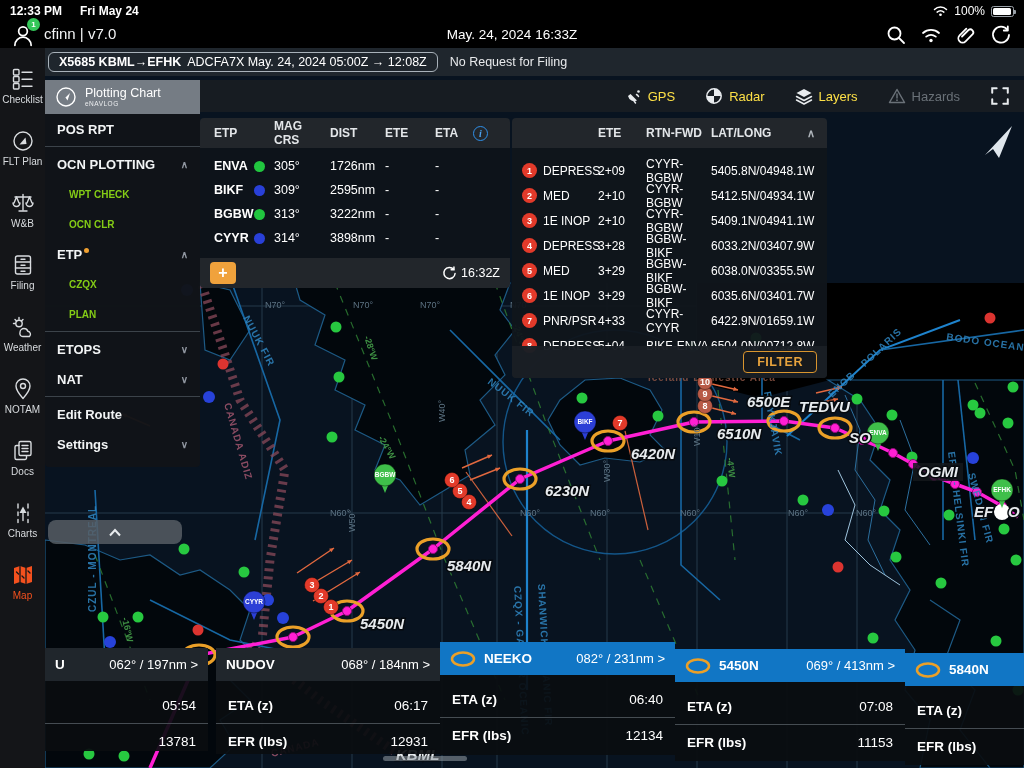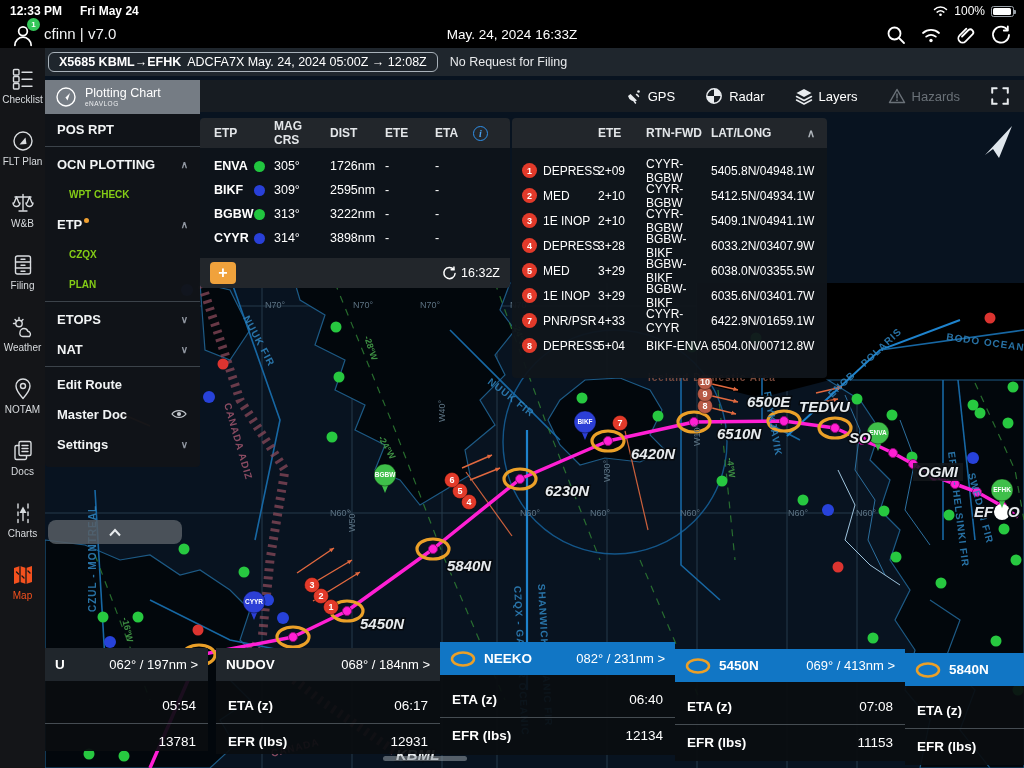--- a/index.html
+++ b/index.html
@@ -35,21 +35,21 @@
   #flight-bar{position:absolute;left:0;top:0;right:0;height:28px;background:#1f262d;display:flex;align-items:center;padding-left:3px;font-size:12.5px;}
   #flight-box{border:1px solid #a9b2ba;border-radius:6px;padding:2px 10px;display:flex;gap:6px;align-items:center;cursor:pointer;white-space:nowrap;}
   #flight-box b{font-weight:bold;}
   #flight-status{margin-left:12px;color:#e8eaec;}
 
   #map-area{position:absolute;left:0;top:28px;width:979px;height:692px;overflow:hidden;background:#071017;}
   #map-svg{position:absolute;left:0;top:0;}
 
   
   #map-toolbar{position:absolute;left:0;top:4px;right:0;height:32px;background:#171c22;display:flex;align-items:center;justify-content:flex-end;gap:30px;padding-right:14px;}
-  .tb-btn{display:flex;align-items:center;gap:6px;font-size:13px;color:#ffffff;cursor:pointer;}
+  .tb-btn{display:flex;align-items:center;gap:6px;font-size:13px;color:#fde047;cursor:pointer;}
   .tb-btn svg{stroke:#e8ebee;fill:none;stroke-width:1.5;stroke-linecap:round;stroke-linejoin:round;}
   .tb-btn.disabled{color:#6a7178;}
   .tb-btn.disabled svg{stroke:#6a7178;}
   #fullscreen-btn{width:20px;height:20px;cursor:pointer;}
   #fullscreen-btn svg{stroke:#e8ebee;fill:none;stroke-width:1.8;stroke-linecap:round;}
 
   
   #plot-header{position:absolute;left:0;top:4px;width:155px;height:34px;background:#757c84;display:flex;align-items:center;gap:8px;padding:0 10px;cursor:pointer;}
   #plot-title{font-size:12.5px;color:#fff;line-height:1.1;}
   #plot-sub{font-size:6.5px;color:#eceef0;letter-spacing:.5px;}
@@ -595,20 +595,23 @@
                 <span>POS RPT</span>
               </div>
               <div class="pn-div"></div>
               <div class="pn-item">
                 <span>OCN PLOTTING</span>
                 <span class="pn-chev">∧</span>
               </div>
               <div class="pn-item sub">
                 <span>WPT CHECK</span>
               </div>
+              <div class="pn-item sub">
+                <span>OCN CLR</span>
+              </div>
               <div class="pn-item">
                 <span>ETP</span>
                 <span class="odot"></span>
                 <span class="pn-chev">∧</span>
               </div>
               <div class="pn-item sub">
                 <span>CZQX</span>
               </div>
               <div class="pn-item sub">
                 <span>PLAN</span>
@@ -618,27 +621,20 @@
                 <span>ETOPS</span>
                 <span class="pn-chev">∨</span>
               </div>
               <div class="pn-item">
                 <span>NAT</span>
                 <span class="pn-chev">∨</span>
               </div>
               <div class="pn-div"></div>
               <div class="pn-item">
                 <span>Edit Route</span>
-              </div>
-              <div class="pn-item">
-                <span>Master Doc</span>
-                <span class="pn-eye"><svg width="18" height="14" viewBox="0 0 18 14">
-                    <path d="M2 7 C5 2.5 13 2.5 16 7 C13 11.5 5 11.5 2 7 Z" fill="none"></path>
-                    <circle cx="9" cy="7" r="2.1" fill="#c3c8cd" stroke="none"></circle>
-                  </svg></span>
               </div>
               <div class="pn-item">
                 <span>Settings</span>
                 <span class="pn-chev">∨</span>
               </div>
             </div>
         </div>
         <div id="panel-collapse">
           <svg width="14" height="9" viewBox="0 0 14 9">
               <polyline points="2,7.5 7,2 12,7.5" fill="none"></polyline>
@@ -767,20 +763,23 @@
                 <span class="ps">6422.9N/01659.1W</span>
               </div>
               <div class="dt-row">
                 <span class="dt-badge">8</span>
                 <span class="ty">DEPRESS</span>
                 <span class="et">5+04</span>
                 <span class="rt">BIKF-ENVA</span>
                 <span class="ps">6504.0N/00712.8W</span>
               </div>
             </div>
+          <div id="dt-foot">
+            <button id="filter-btn">FILTER</button>
+          </div>
         </div>
 
         <div id="cards">
             <div class="card" style="left: 0px; top: 572px; width: 163px; height: 103px;">
               <div class="card-head">
                 <span class="card-name">U</span>
                 <span class="card-brg">062° / 197nm &gt;</span>
               </div>
               <div class="card-body">
                 <div class="crow">

